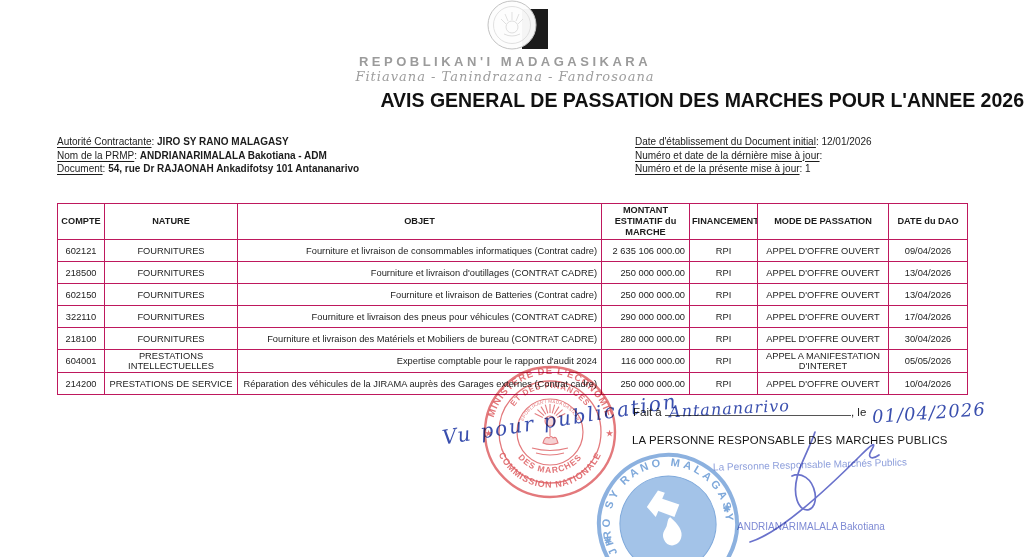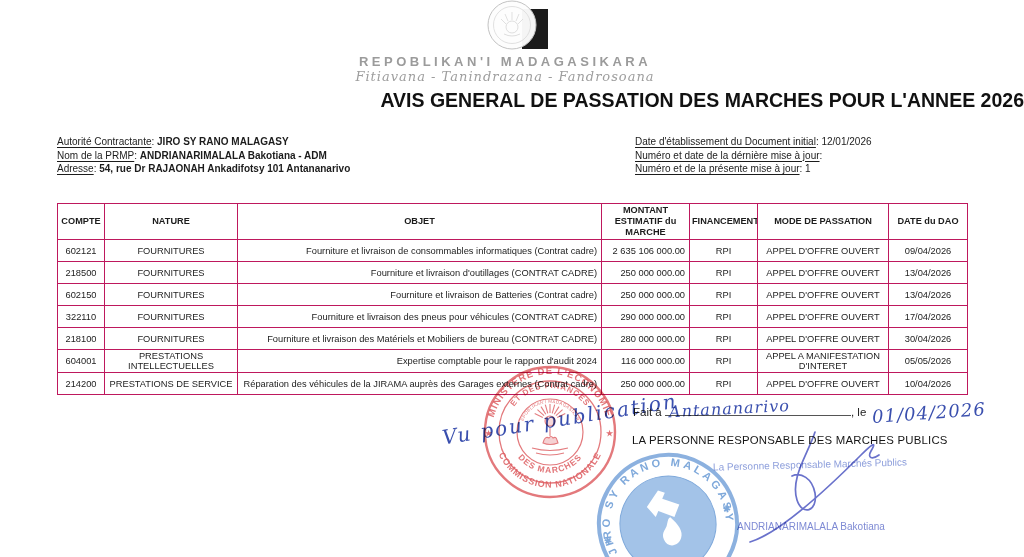--- a/index.html
+++ b/index.html
@@ -106,21 +106,21 @@
     <path d="M34,34 q8,4 16,0" fill="none" stroke="#d5d5d5" stroke-width="0.8"></path>
   </svg>
 
   <div class="republic">REPOBLIKAN'I MADAGASIKARA</div>
   <div class="motto">Fitiavana - Tanindrazana - Fandrosoana</div>
   <div class="doc-title">AVIS GENERAL DE PASSATION DES MARCHES POUR L'ANNEE 2026</div>
 
   <div class="info info-left">
     <div><span class="lbl">Autorité Contractante</span>: <b>JIRO SY RANO MALAGASY</b></div>
     <div><span class="lbl">Nom de la PRMP</span>: <b>ANDRIANARIMALALA Bakotiana - ADM</b></div>
-    <div><span class="lbl">Adresse</span>: <b>54, rue Dr RAJAONAH Ankadifotsy 101 Antananarivo</b></div>
+    <div><span class="lbl">Document</span>: <b>54, rue Dr RAJAONAH Ankadifotsy 101 Antananarivo</b></div>
   </div>
 
   <div class="info info-right">
     <div><span class="lbl">Date d'établissement du Document initial</span>: <span>12/01/2026</span></div>
     <div><span class="lbl">Numéro et date de la dérnière mise à jour</span>: <span></span></div>
     <div><span class="lbl">Numéro et de la présente mise à jour</span>: <span>1</span></div>
   </div>
 
   <table class="proc">
     <colgroup>

